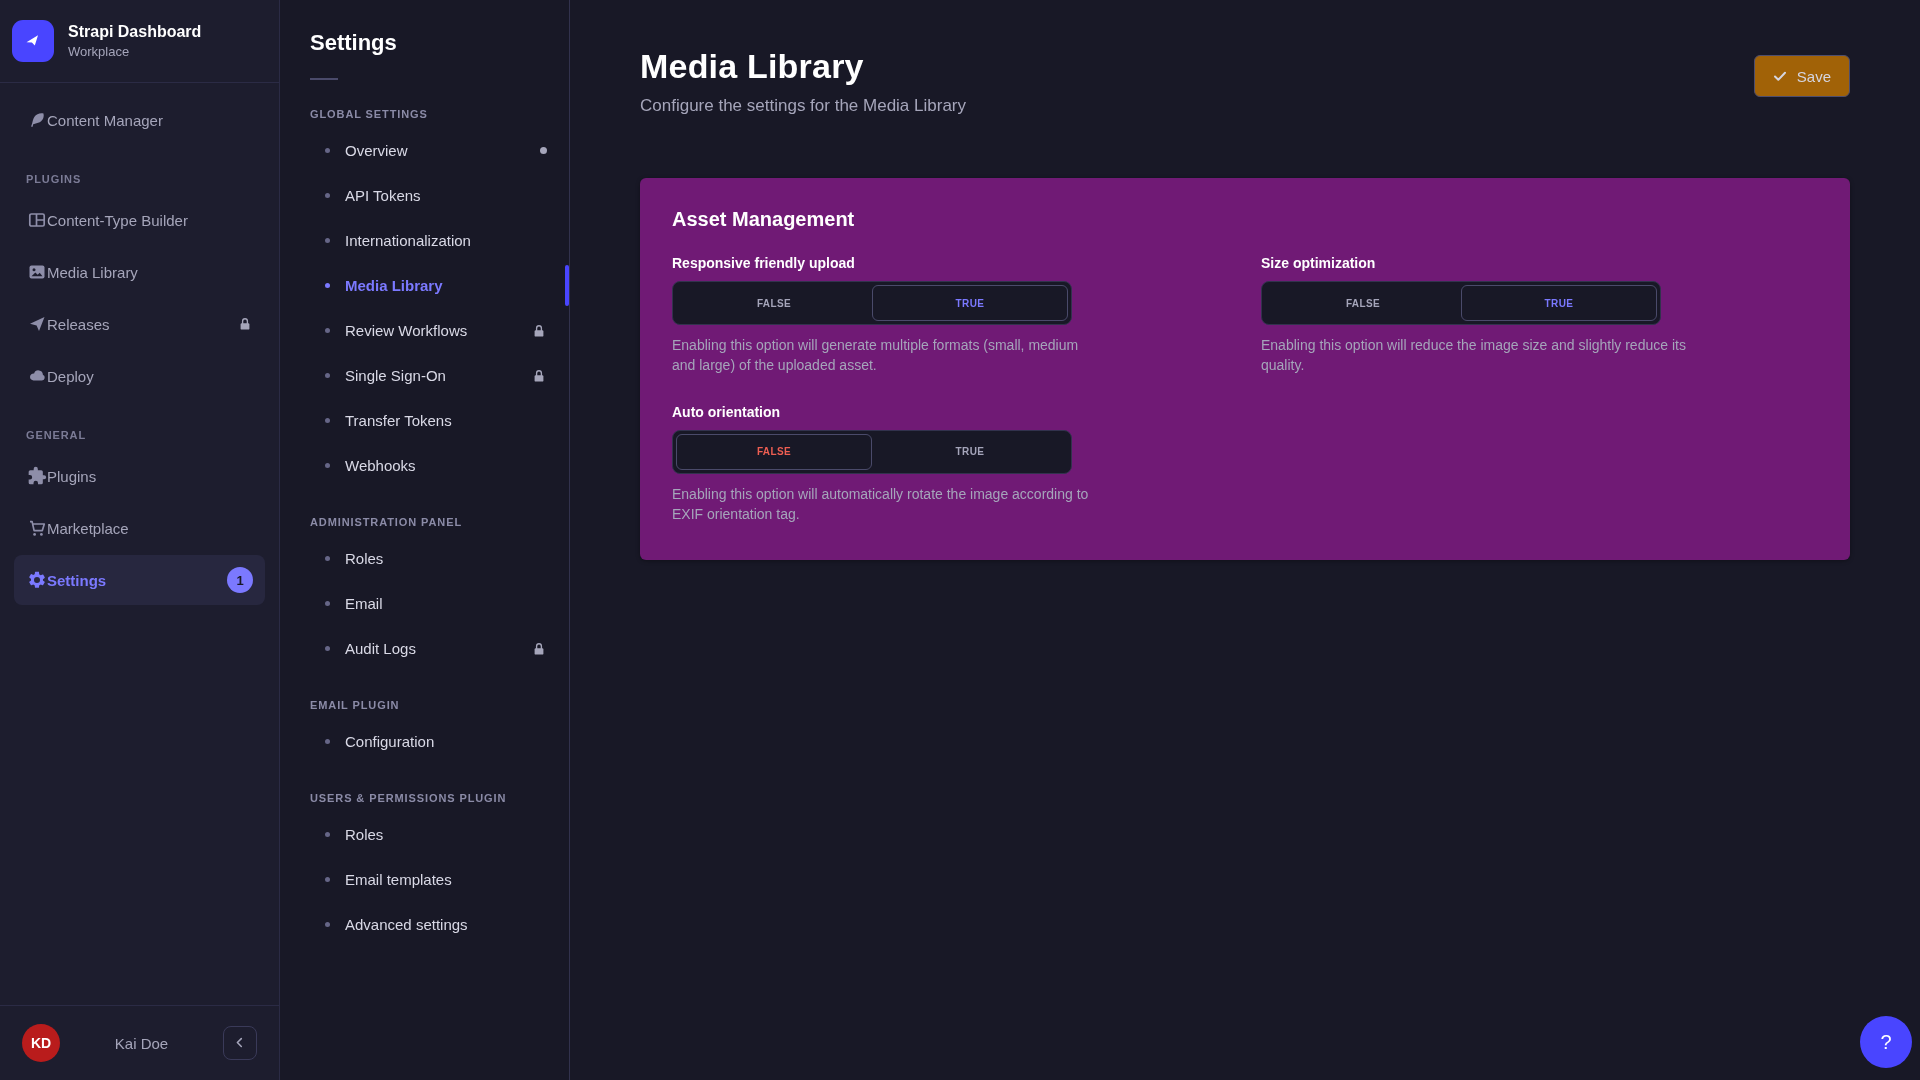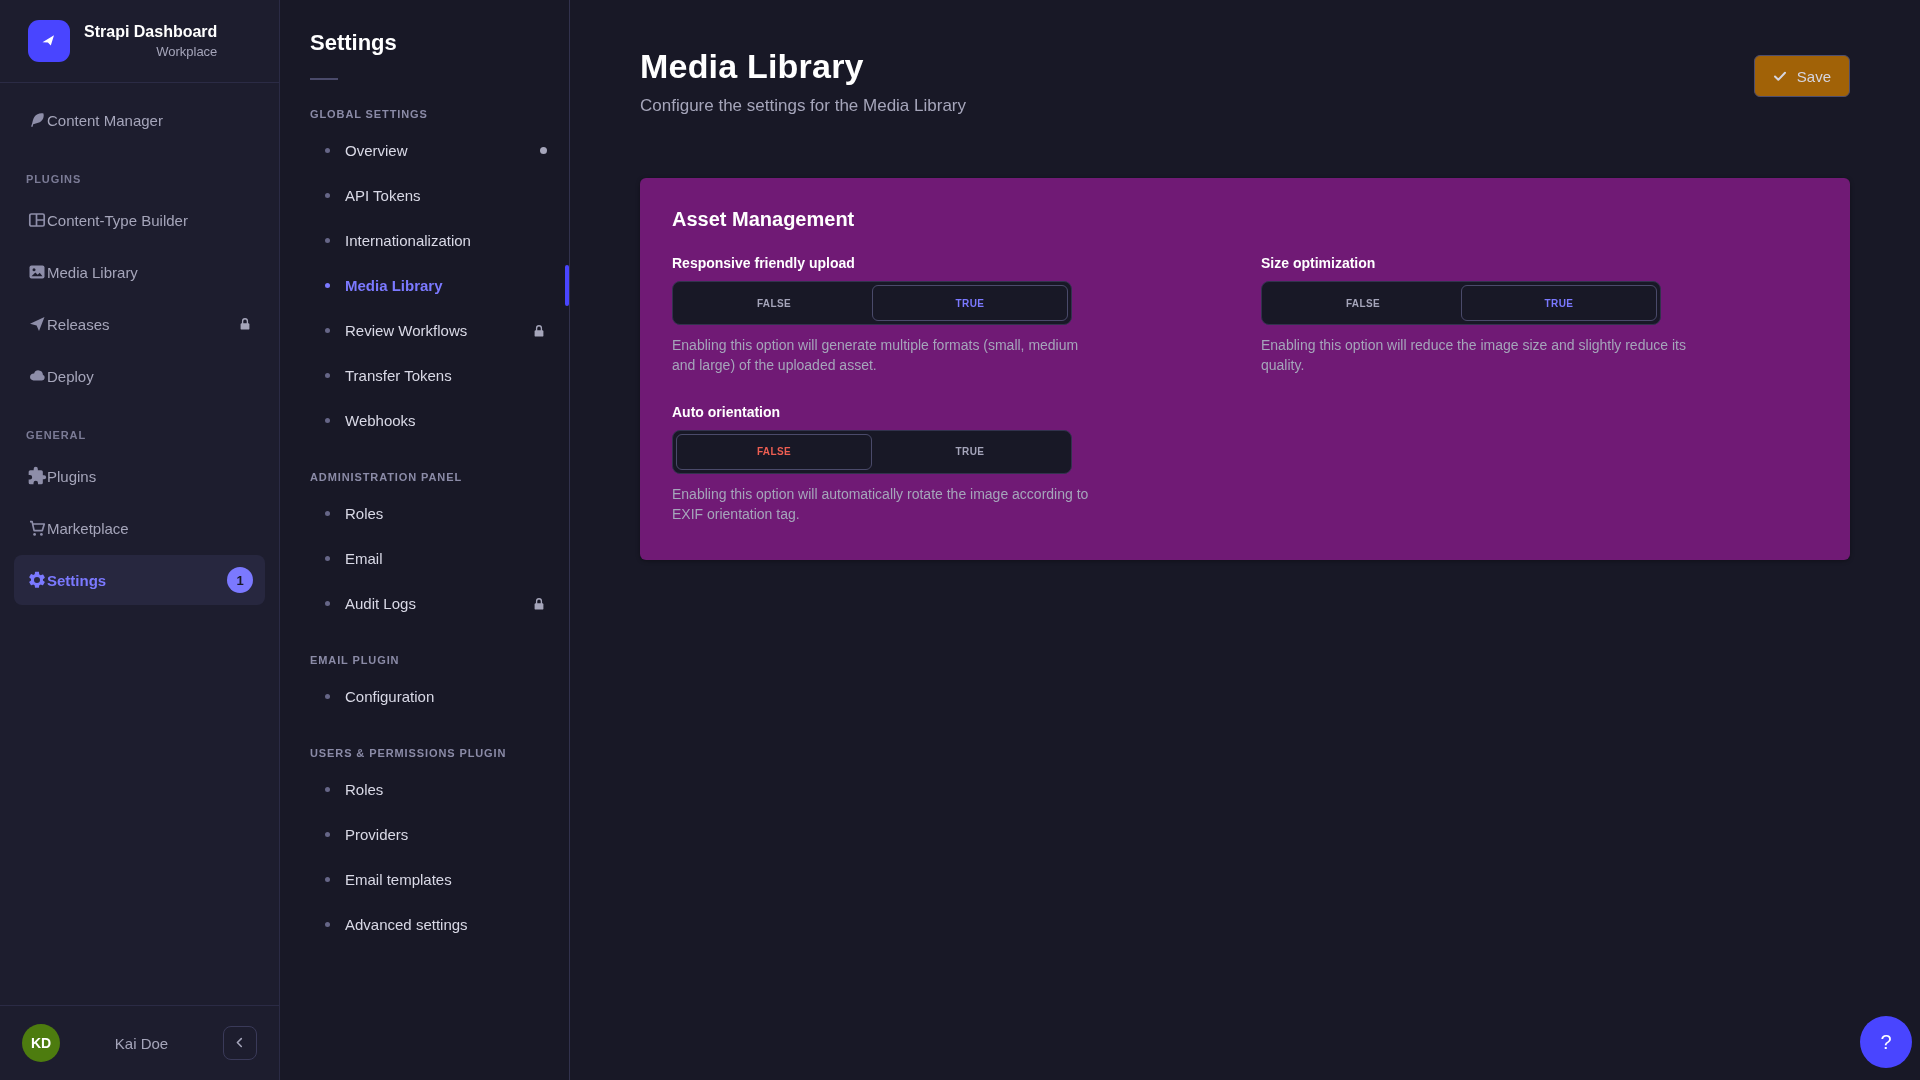--- a/index.html
+++ b/index.html
@@ -12,21 +12,21 @@
     overflow:hidden;
   }
 
   
   .main-nav {
     width:280px; min-width:280px; height:1080px;
     background:#1d1d2e;
     border-right:1px solid #2b2b45;
     display:flex; flex-direction:column;
   }
-  .brand { display:flex; align-items:center; gap:14px; padding:20px 28px;text-align:right; }
+  .brand { display:flex; align-items:center; gap:14px; padding:20px 12px; }
   .brand-logo {
     width:42px; height:42px; border-radius:11px; background:#4945ff;
     display:flex; align-items:center; justify-content:center; flex:none;
   }
   .brand-text { line-height:1.25; }
   .brand-title { font-size:16px; font-weight:bold; color:#ffffff; }
   .brand-sub { font-size:13px; color:#a5a5ba; margin-top:2px; }
   .nav-divider { height:1px; background:#2b2b45; }
   .nav-list { padding-top:10px; }
   .nav-section-label {
@@ -45,21 +45,21 @@
   .nav-badge {
     margin-left:auto; width:26px; height:26px; border-radius:50%;
     background:#7b79ff; color:#181826; font-size:13px; font-weight:bold;
     display:flex; align-items:center; justify-content:center;
   }
   .nav-footer {
     margin-top:auto; border-top:1px solid #2b2b45;
     display:flex; align-items:center; padding:18px 22px;
   }
   .avatar {
-    width:38px; height:38px; border-radius:50%; background:#4d7c0f;
+    width:38px; height:38px; border-radius:50%; background:#b91c1c;
     color:#ffffff; font-size:14px; font-weight:bold;
     display:flex; align-items:center; justify-content:center; flex:none;
   }
   .user-name { flex:1; text-align:center; color:#a5a5ba; font-size:15px; }
   .collapse-btn {
     width:34px; height:34px; border:1px solid #3a3a59; border-radius:8px;
     background:transparent; color:#a5a5ba; display:flex; align-items:center; justify-content:center;
     cursor:pointer;
   }
 
@@ -281,20 +281,30 @@
     <span>Review Workflows</span>
     <span class="subnav-lock">
       <svg width="16" height="16" viewBox="0 0 20 20">
           <path d="M7 10V6.5a3 3 0 0 1 6 0V10" fill="none" stroke="currentColor" stroke-width="1.7"></path>
           <rect x="4.5" y="9" width="11" height="8" rx="1.5" fill="currentColor"></rect>
         </svg>
     </span>
   </div>
   <div class="subnav-item">
     <span class="subnav-bullet"></span>
+    <span>Single Sign-On</span>
+    <span class="subnav-lock">
+      <svg width="16" height="16" viewBox="0 0 20 20">
+          <path d="M7 10V6.5a3 3 0 0 1 6 0V10" fill="none" stroke="currentColor" stroke-width="1.7"></path>
+          <rect x="4.5" y="9" width="11" height="8" rx="1.5" fill="currentColor"></rect>
+        </svg>
+    </span>
+  </div>
+  <div class="subnav-item">
+    <span class="subnav-bullet"></span>
     <span>Transfer Tokens</span>
   </div>
   <div class="subnav-item">
     <span class="subnav-bullet"></span>
     <span>Webhooks</span>
   </div>
 
   <div class="subnav-section-label">ADMINISTRATION PANEL</div>
 
   <div class="subnav-item">
@@ -321,24 +331,20 @@
   <div class="subnav-item">
     <span class="subnav-bullet"></span>
     <span>Configuration</span>
   </div>
 
   <div class="subnav-section-label">USERS &amp; PERMISSIONS PLUGIN</div>
 
   <div class="subnav-item">
     <span class="subnav-bullet"></span>
     <span>Roles</span>
-  </div>
-  <div class="subnav-item">
-    <span class="subnav-bullet"></span>
-    <span>Providers</span>
   </div>
   <div class="subnav-item">
     <span class="subnav-bullet"></span>
     <span>Email templates</span>
   </div>
   <div class="subnav-item">
     <span class="subnav-bullet"></span>
     <span>Advanced settings</span>
   </div>
 </nav>

